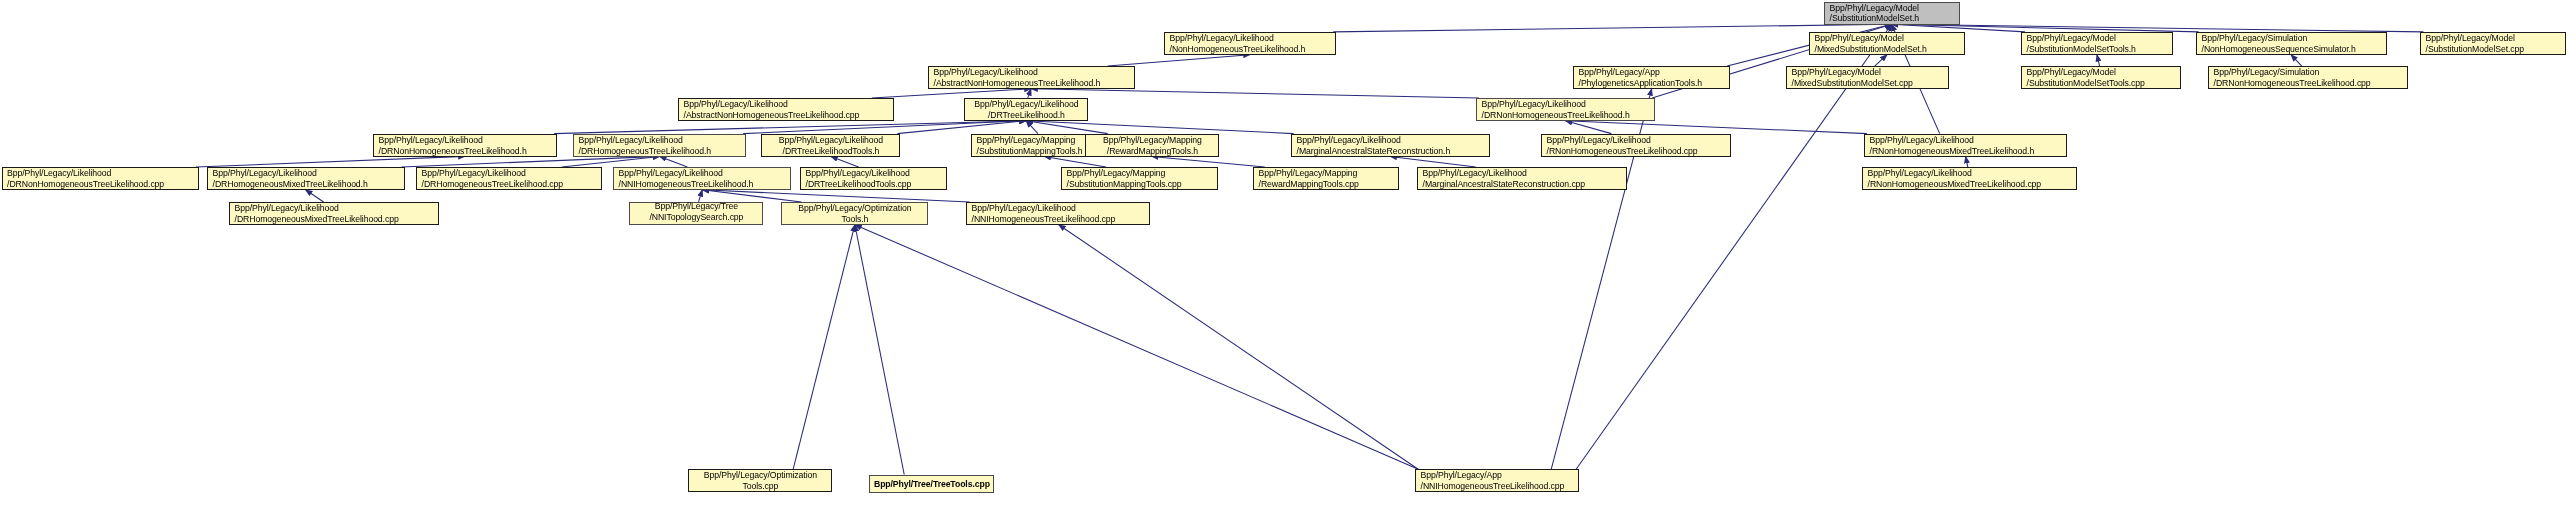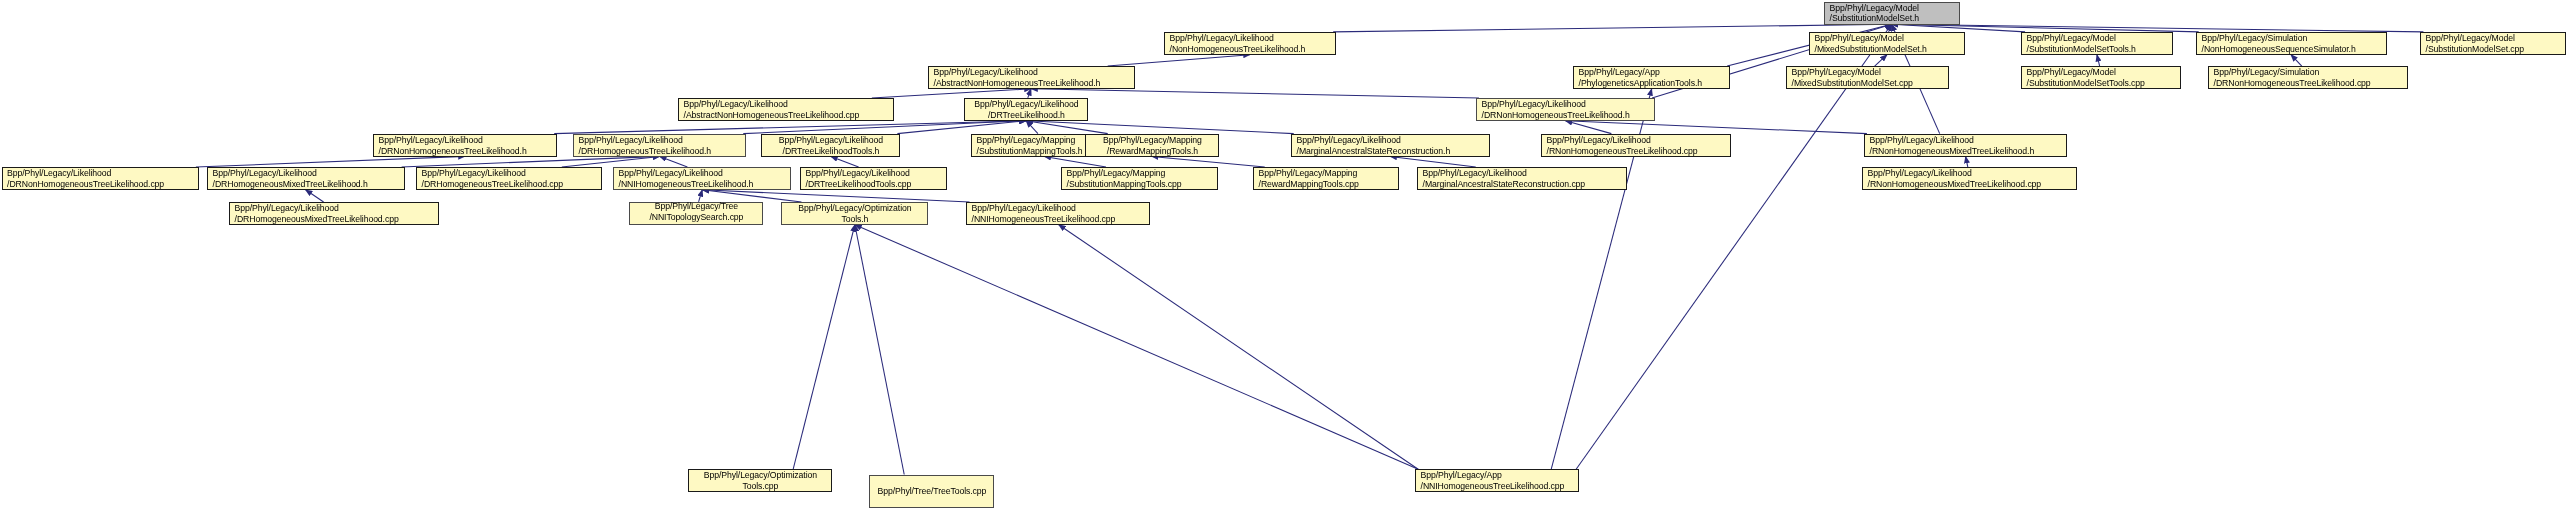--- a/index.html
+++ b/index.html
@@ -140,17 +140,17 @@
       <div class="node" style="left: 800px; top: 167px; width: 147px; height: 23px;"><span class="l1">Bpp/Phyl/Legacy/Likelihood</span><span class="l2">/DRTreeLikelihoodTools.cpp</span></div>
       <div class="node" style="left: 1061px; top: 167px; width: 157px; height: 23px;"><span class="l1">Bpp/Phyl/Legacy/Mapping</span><span class="l2">/SubstitutionMappingTools.cpp</span></div>
       <div class="node" style="left: 1253px; top: 167px; width: 146px; height: 23px;"><span class="l1">Bpp/Phyl/Legacy/Mapping</span><span class="l2">/RewardMappingTools.cpp</span></div>
       <div class="node" style="left: 1417px; top: 167px; width: 210px; height: 23px;"><span class="l1">Bpp/Phyl/Legacy/Likelihood</span><span class="l2">/MarginalAncestralStateReconstruction.cpp</span></div>
       <div class="node" style="left: 1862px; top: 167px; width: 215px; height: 23px;"><span class="l1">Bpp/Phyl/Legacy/Likelihood</span><span class="l2">/RNonHomogeneousMixedTreeLikelihood.cpp</span></div>
       <div class="node" style="left: 229px; top: 202px; width: 210px; height: 23px;"><span class="l1">Bpp/Phyl/Legacy/Likelihood</span><span class="l2">/DRHomogeneousMixedTreeLikelihood.cpp</span></div>
       <div class="node thick center" style="left: 629px; top: 202px; width: 134px; height: 23px; justify-content: flex-end;"><span class="l1">Bpp/Phyl/Legacy/Tree</span><span class="l2">/NNITopologySearch.cpp</span></div>
       <div class="node thick center" style="left: 781px; top: 202px; width: 147px; height: 23px;"><span class="l1">Bpp/Phyl/Legacy/Optimization</span><span class="l2">Tools.h</span></div>
       <div class="node" style="left: 966px; top: 202px; width: 184px; height: 23px;"><span class="l1">Bpp/Phyl/Legacy/Likelihood</span><span class="l2">/NNIHomogeneousTreeLikelihood.cpp</span></div>
       <div class="node center" style="left: 688px; top: 469px; width: 144px; height: 23px;"><span class="l1">Bpp/Phyl/Legacy/Optimization</span><span class="l2">Tools.cpp</span></div>
-      <div class="node thick center" style="left: 869px; top: 475px; width: 125px; height: 33px;"><span class="l1">Bpp/Phyl/Tree/TreeTools.cpp</span></div>
+      <div class="node thick center" style="left: 869px; top: 475px; width: 125px; height: 18px; font-weight: bold;"><span class="l1">Bpp/Phyl/Tree/TreeTools.cpp</span></div>
       <div class="node" style="left: 1415px; top: 469px; width: 164px; height: 23px;"><span class="l1">Bpp/Phyl/Legacy/App</span><span class="l2">/NNIHomogeneousTreeLikelihood.cpp</span></div>
     </div>
 </div>
 
 
 </body></html>

